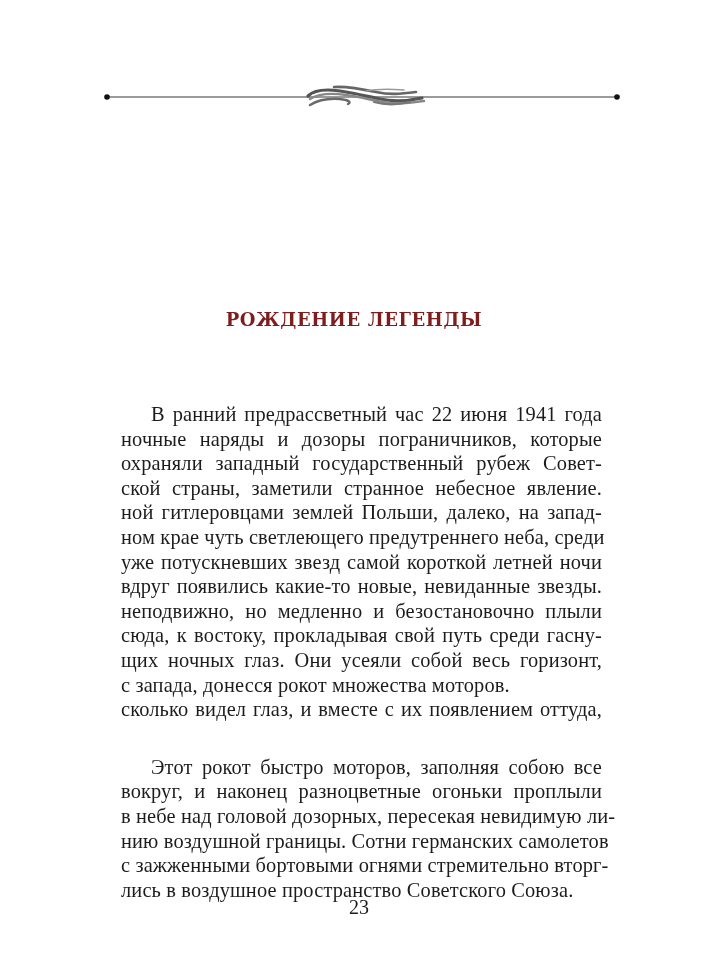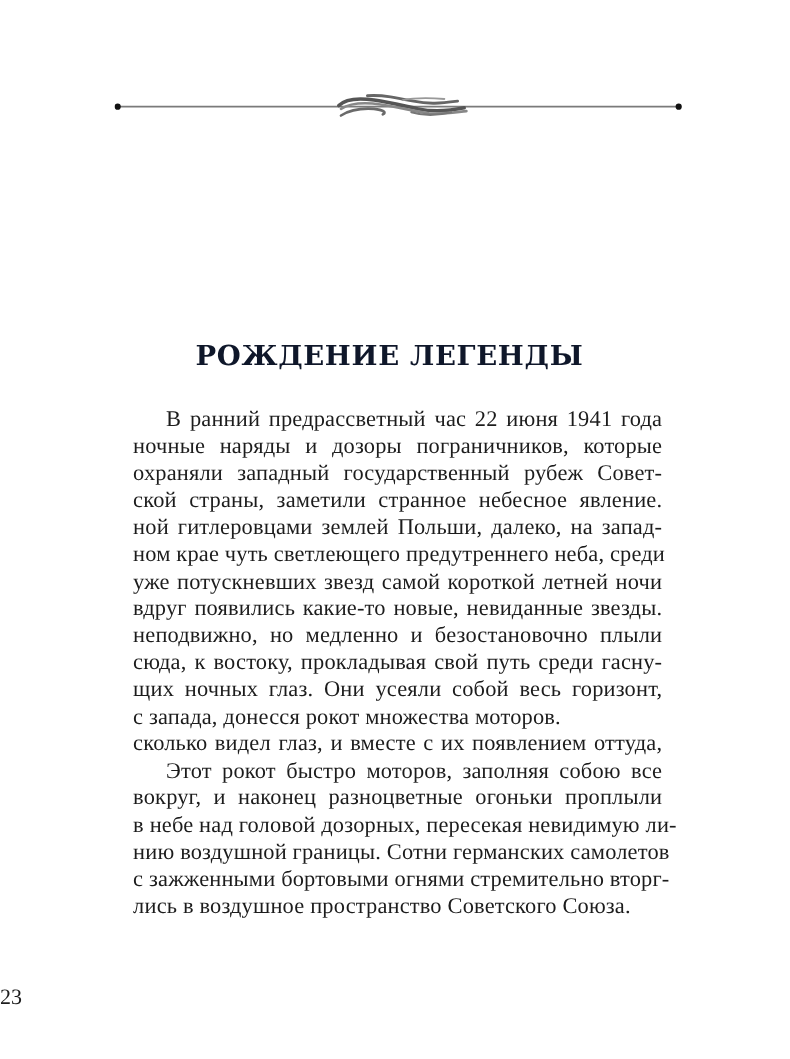--- a/index.html
+++ b/index.html
@@ -23,51 +23,51 @@
     height: 34px;
   }
   .title {
     position: absolute;
     left: 0;
     width: 708px;
     top: 309px;
     text-align: center;
     font-family: "DejaVu Serif", serif;
     font-weight: bold;
-    font-size: 25px;
+    font-size: 18px;
     letter-spacing: 0.6px;
-    color: #0f172a;
+    color: #7f1d1d;
     margin: 0;
   }
   .body-text {
     position: absolute;
     left: 121px;
     top: 369px;
     width: 481px;
   }
   .line {
     display: block;
     height: 24.6px;
     line-height: 24.6px;
     font-family: "Liberation Serif", serif;
     font-size: 20.4px;
     text-align: justify;
     text-align-last: justify;
     white-space: nowrap;
     letter-spacing: 0.15px;
     color: #1c1c1c;
   }
-  .line.indent { padding-left: 30px; }
+  .line.indent { padding-left: 30px; margin-top: 33px; }
   .line.last { text-align-last: left; }
   .page-number {
     position: absolute;
     left: 0;
     width: 718px;
     top: 896px;
-    text-align: left;
+    text-align: center;
     font-family: "Liberation Serif", serif;
     font-size: 20px;
     color: #1c1c1c;
   }
 </style>
 </head>
 <body>
 
 <svg class="ornament" viewBox="0 0 516 34" xmlns="http://www.w3.org/2000/svg">
   <line x1="3" y1="17" x2="513" y2="17" stroke="#7a7a7a" stroke-width="1.6"></line>

